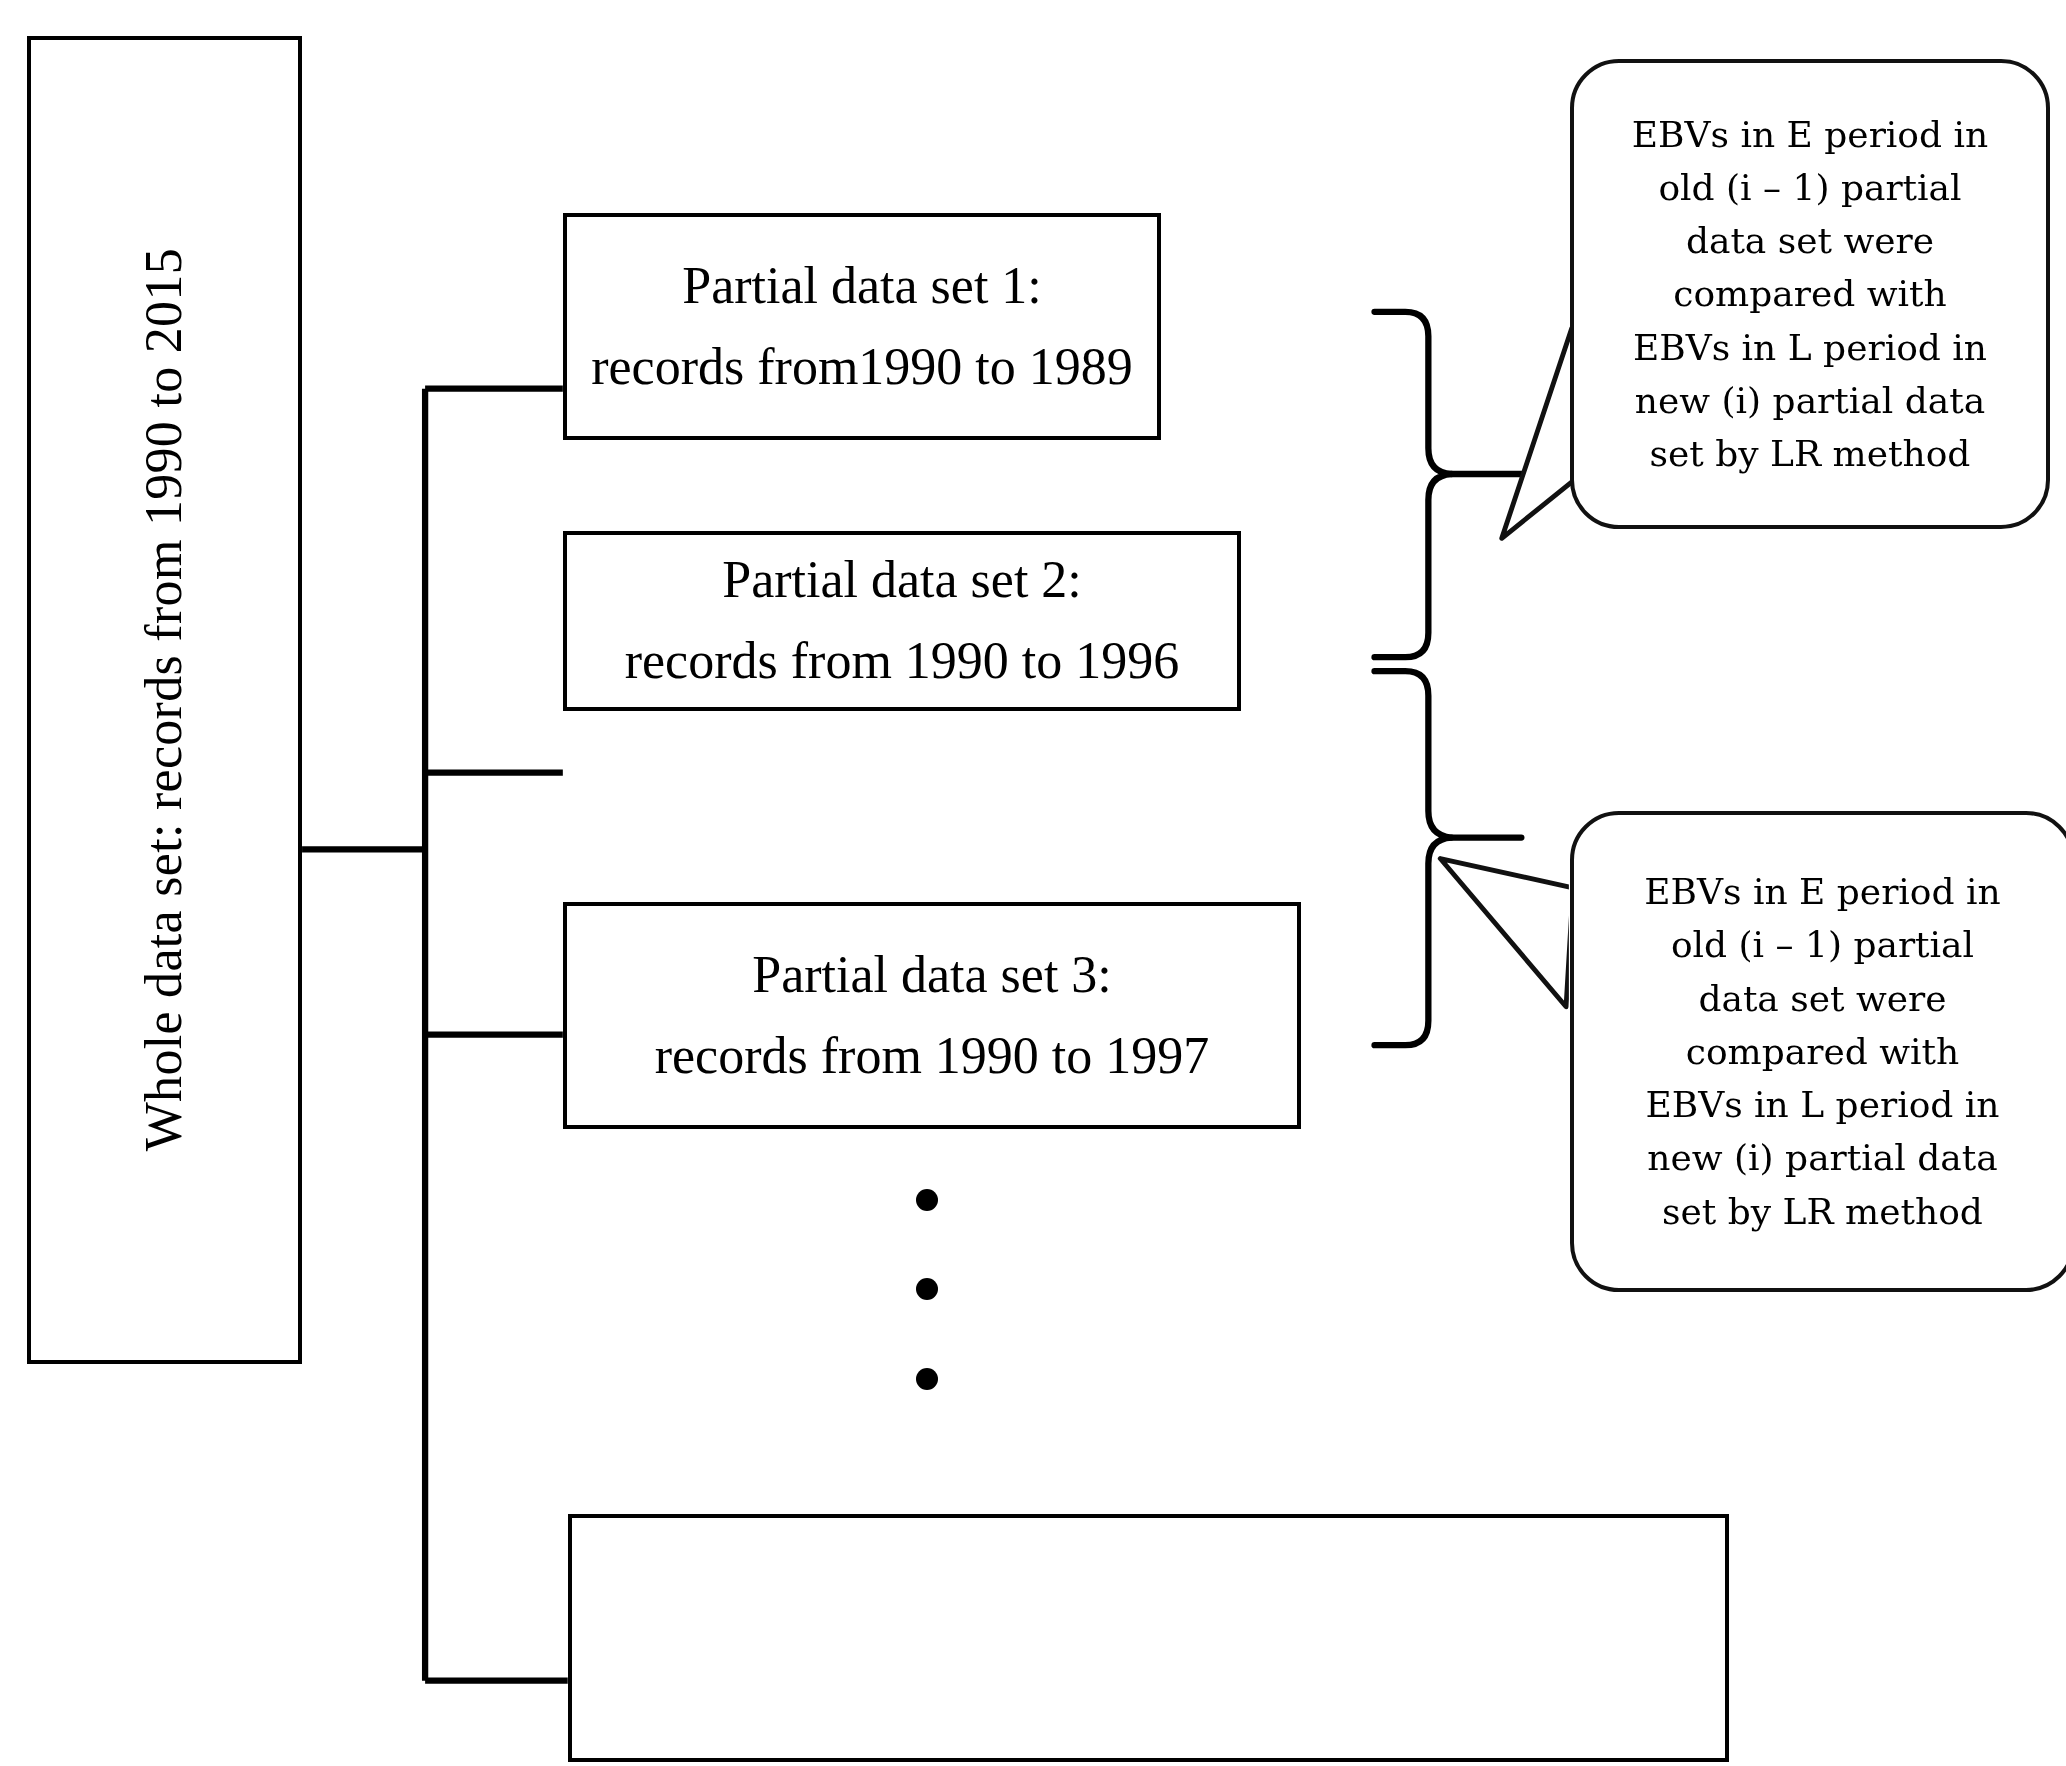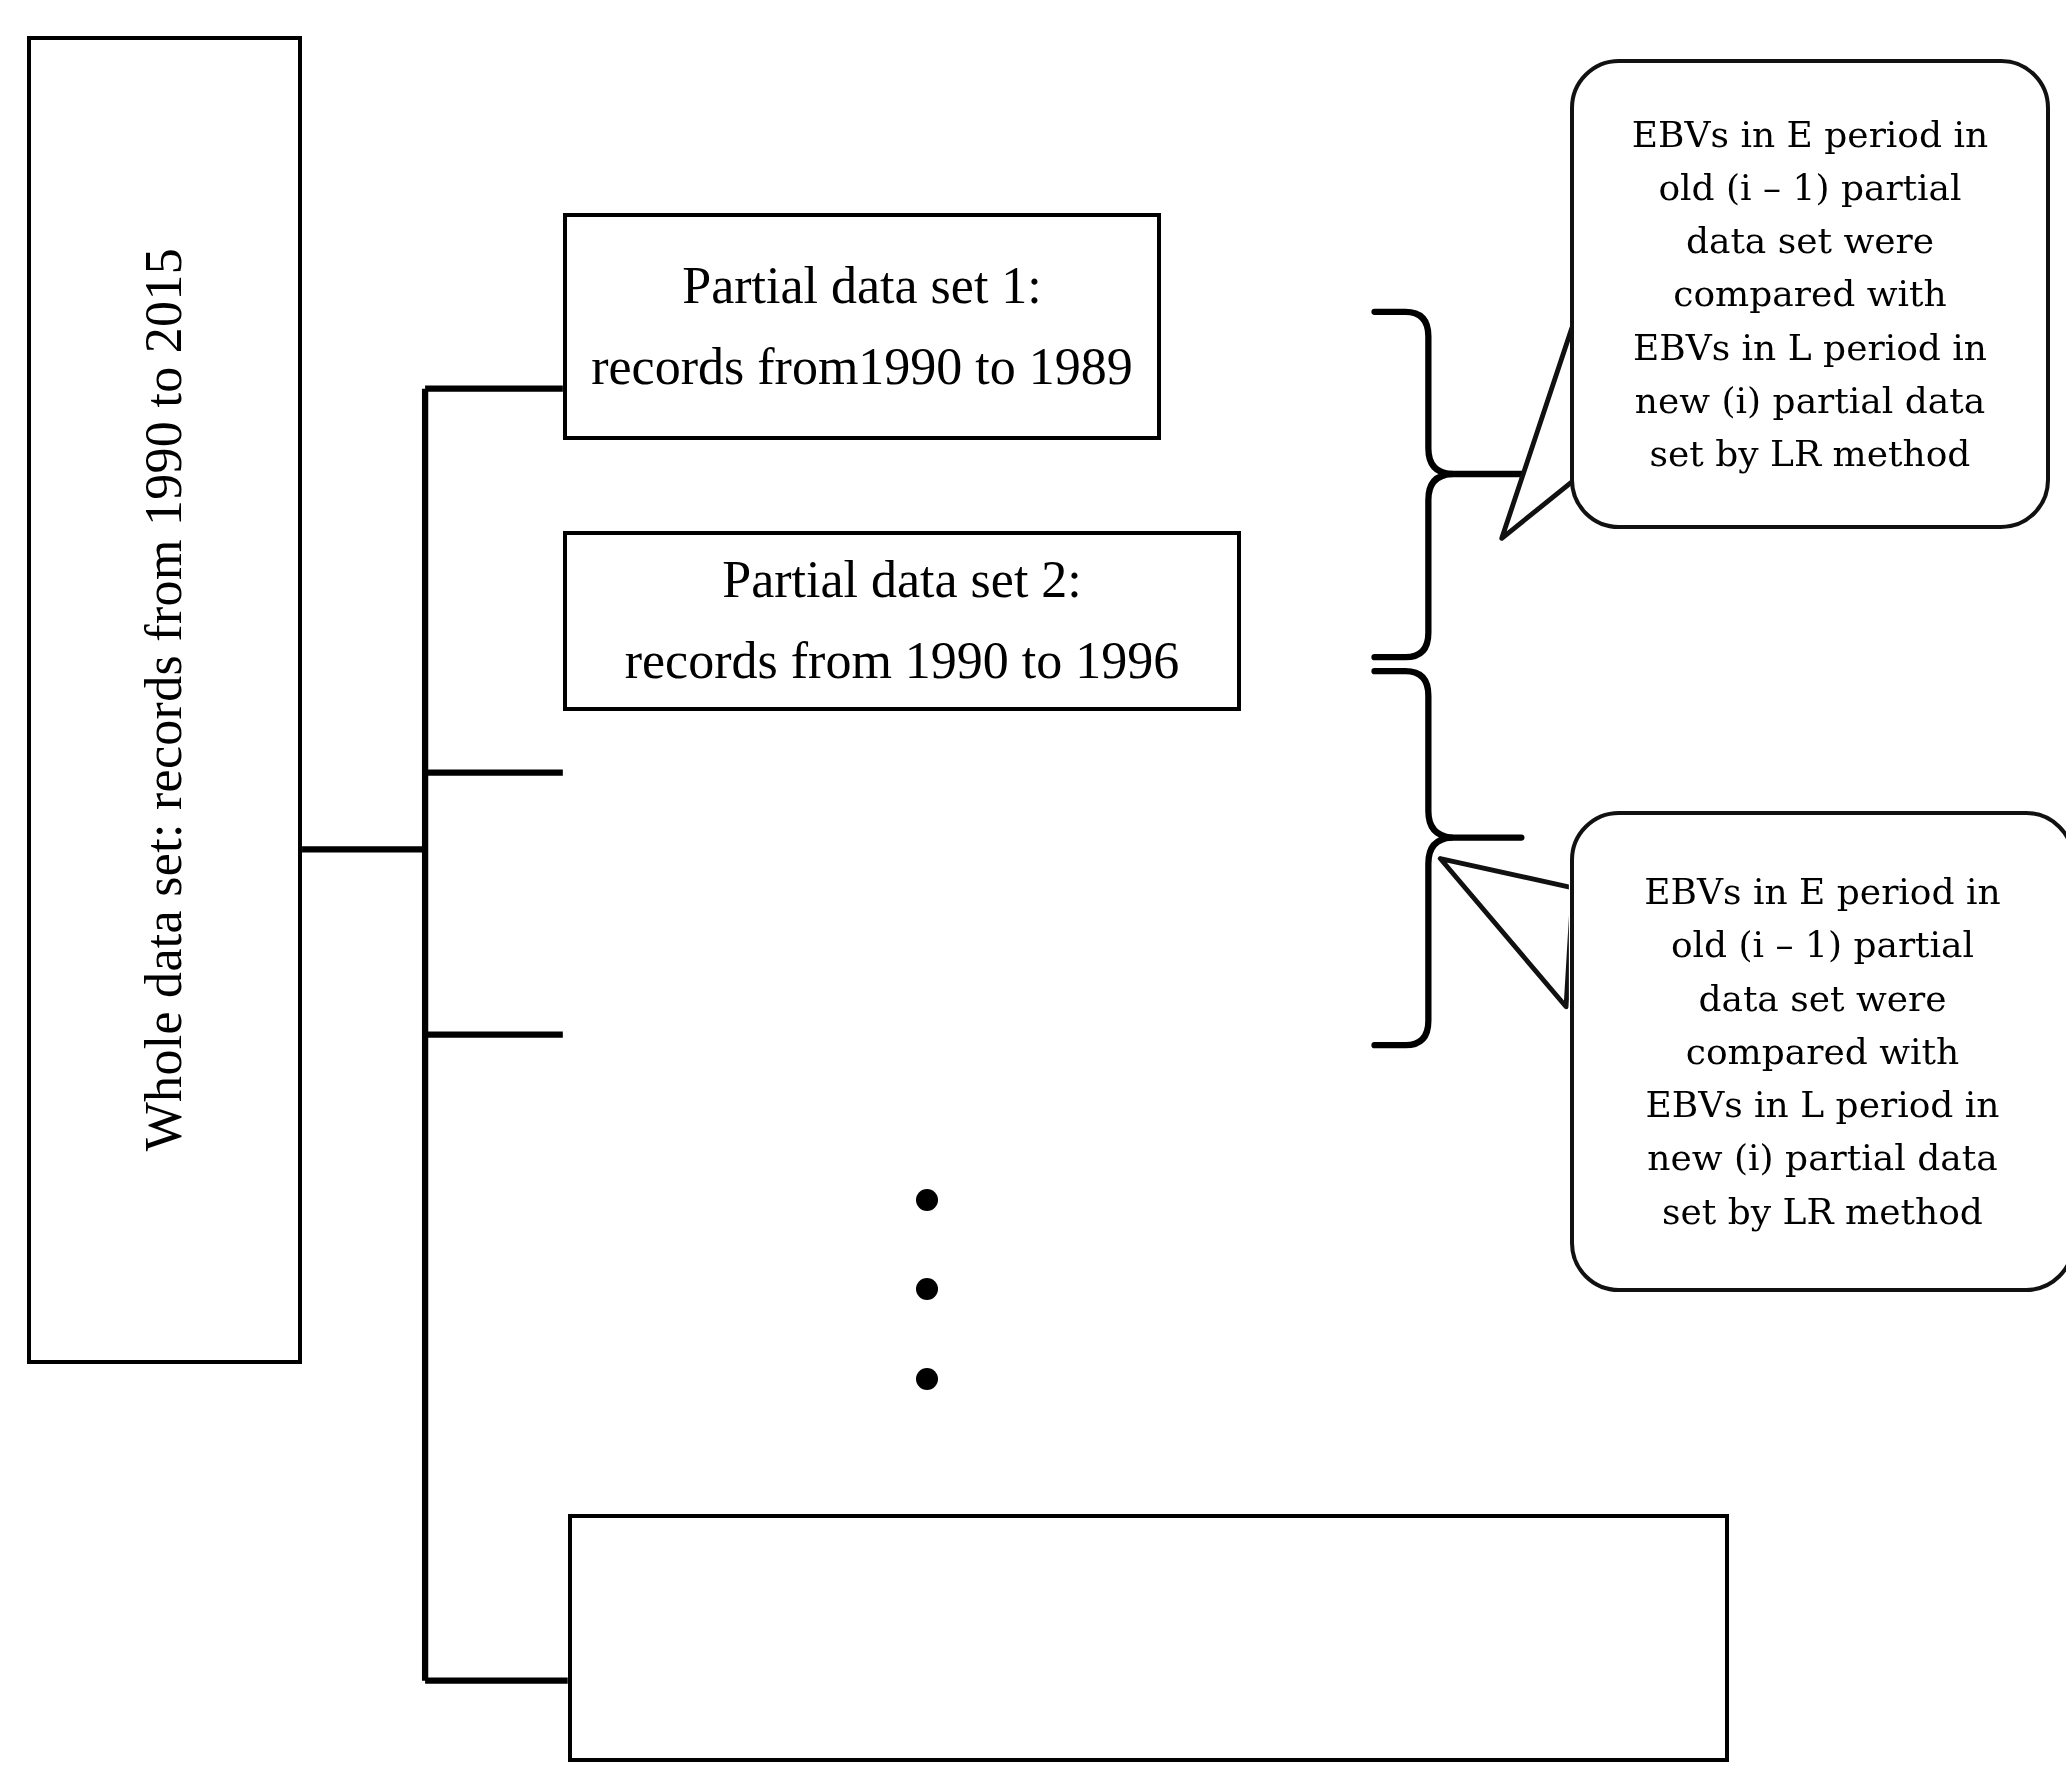--- a/index.html
+++ b/index.html
@@ -103,20 +103,26 @@
     </span>
   </div>
 
   <div class="node pds" id="pds2">
     <span class="txt">
       <span>Partial data set 2:</span><br>
       <span>records from 1990 to 1996</span>
     </span>
   </div>
 
+  <div class="node pds" id="pds3">
+    <span class="txt">
+      <span>Partial data set 3:</span><br>
+      <span>records from 1990 to 1997</span>
+    </span>
+  </div>
 
   <div class="dots">
     <span class="dot d1"></span>
     <span class="dot d2"></span>
     <span class="dot d3"></span>
   </div>
 
   <div class="node" id="final-box">
     <span class="txt">
       <br>

